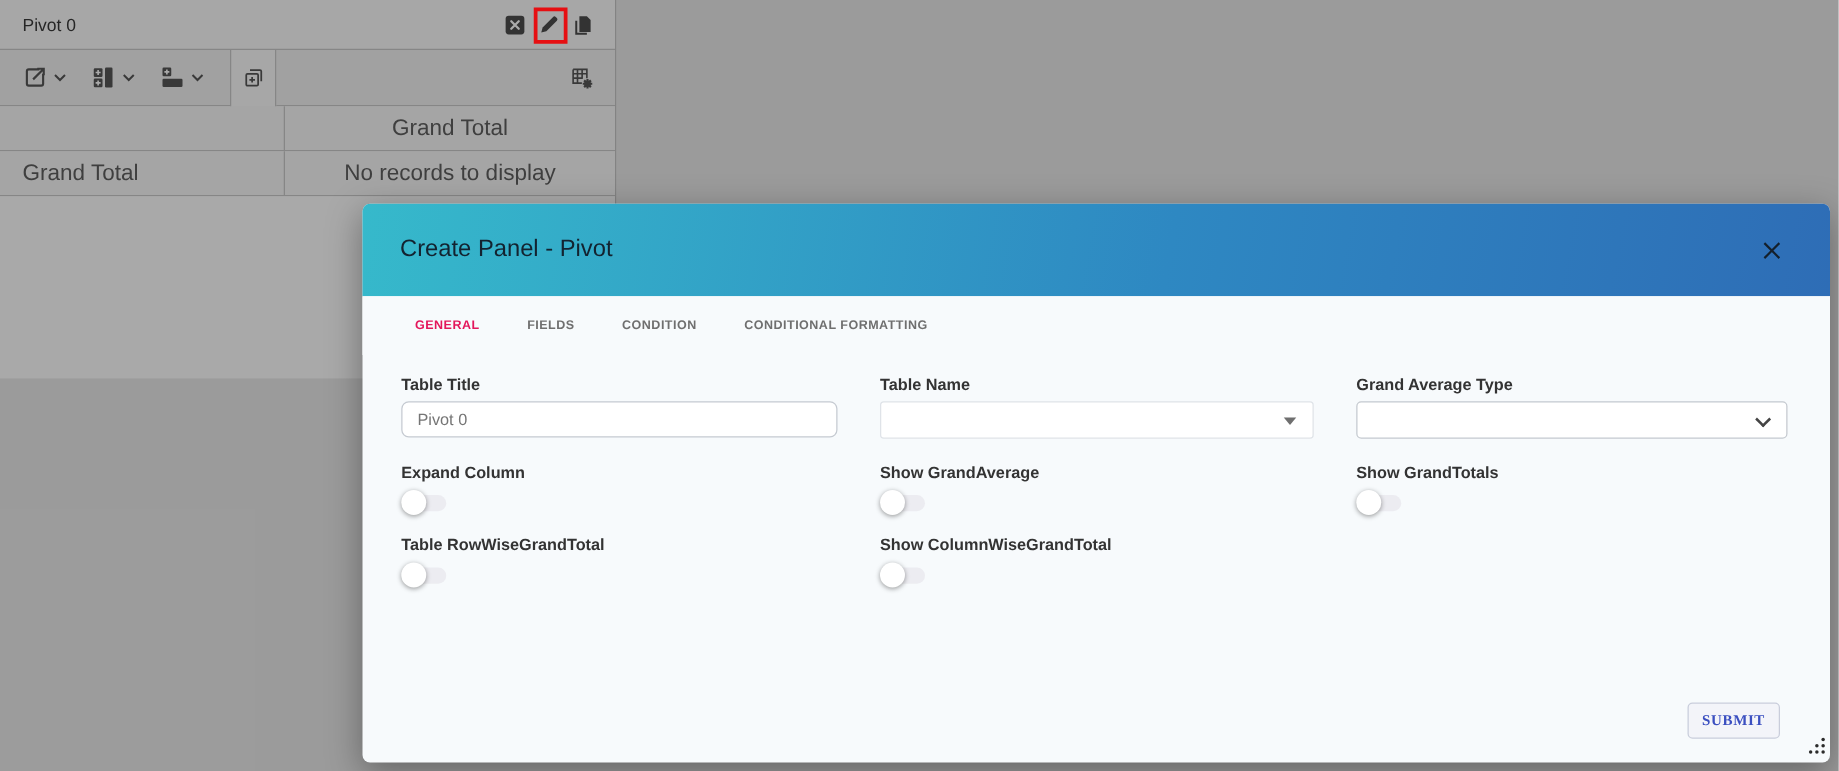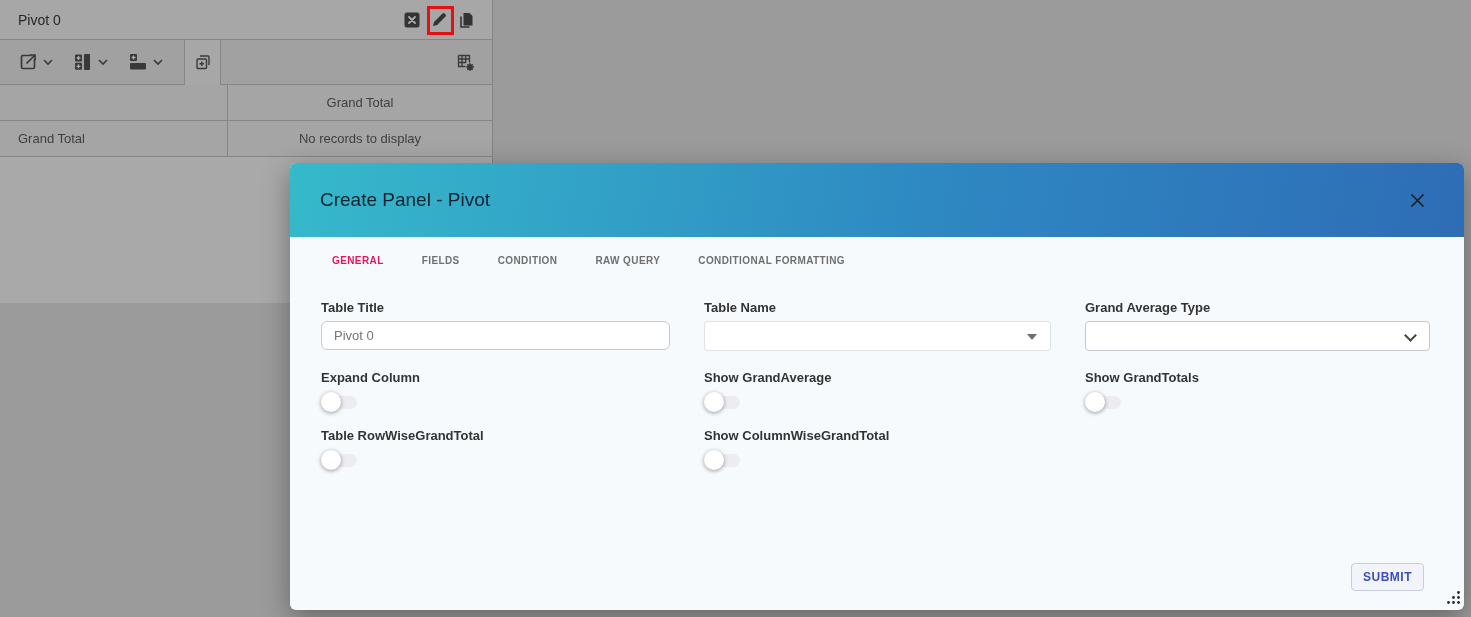--- a/index.html
+++ b/index.html
@@ -20,21 +20,21 @@
   .tb-group { display:flex; align-items:center; gap:5px; margin-left:20px; cursor:pointer; }
   .tb-group:first-child { margin-left:18px; }
   .tb-btn-boxed { height:45px; width:37px; margin-left:21px; background:#fafafa;
                   border-left:1px solid #c8c8c8; border-right:1px solid #c8c8c8;
                   display:flex; align-items:center; justify-content:center; cursor:pointer; }
   .tb-spacer { flex:1; }
   .tb-settings { margin-right:16px; cursor:pointer; display:flex; }
   .pt-row { display:flex; height:36px; border-bottom:1px solid #c8c8c8; background:#f6f6f6; }
   .pt-cell-left { width:228px; border-right:1px solid #c8c8c8; display:flex; align-items:center; padding:0 18px; }
   .pt-cell-right { flex:1; display:flex; align-items:center; justify-content:center; }
-  .pt-text { font-size:13px; color:#5f5f5f; }
+  .pt-text { font-size:18px; color:#5f5f5f; }
   .pt-empty-body { height:146px; background:#fcfcfc; }
 
   
   .overlay { position:absolute; inset:0; background:rgba(0,0,0,0.33); z-index:10; }
 
   
   .annotation-box { position:absolute; left:427px; top:6px; width:27px; height:29px;
                     border:3px solid #e60f12; z-index:100; pointer-events:none; }
 
   
@@ -71,21 +71,21 @@
 
   .toggle-group { margin-bottom:15px; }
   .switch { position:relative; width:40px; height:21px; cursor:pointer; margin-top:7px; }
   .switch-track { position:absolute; left:3px; top:4px; width:33px; height:13px; border-radius:7px; background:#ececf1; }
   .switch-thumb { position:absolute; left:0; top:0; width:20px; height:20px; border-radius:50%;
                   background:#fff; box-shadow:0 1px 4px rgba(0,0,0,0.4); }
 
   .modal-footer { position:absolute; right:40px; bottom:19px; }
   .submit-btn { background:#f3f4f9; border:1px solid #c9cddb; border-radius:4px; color:#3b4fc0;
                 font-size:12px; font-weight:700; letter-spacing:0.5px; padding:6px 11px;
-                font-family:Liberation Sans, sans-serif; cursor:pointer; }
+                font-family:Liberation Serif, serif; cursor:pointer; }
   .resize-grip { position:absolute; right:3px; bottom:1px; cursor:nwse-resize; }
 </style>
 </head>
 <body>
 
 <div class="panel">
   <div class="panel-titlebar">
     <span class="panel-title">Pivot 0</span>
     <span class="panel-title-icons">
       <span class="icon-btn">
@@ -187,21 +187,20 @@
       <svg width="17" height="17" viewBox="0 0 17 17" fill="none" stroke="#14202c" stroke-width="1.7">
           <path d="M2.5 2.5l12 12M14.5 2.5l-12 12"></path>
         </svg>
     </span>
   </div>
 
   <div class="tabbar">
     <span class="tab active">GENERAL</span>
     <span class="tab">FIELDS</span>
     <span class="tab">CONDITION</span>
-    <span class="tab">RAW QUERY</span>
     <span class="tab">CONDITIONAL FORMATTING</span>
   </div>
 
   <div class="modal-body">
     <div class="form-grid">
 
       <div class="field-group">
         <div class="field-label">Table Title</div>
         <input class="text-input" type="text" value="Pivot 0" style="">
       </div>

